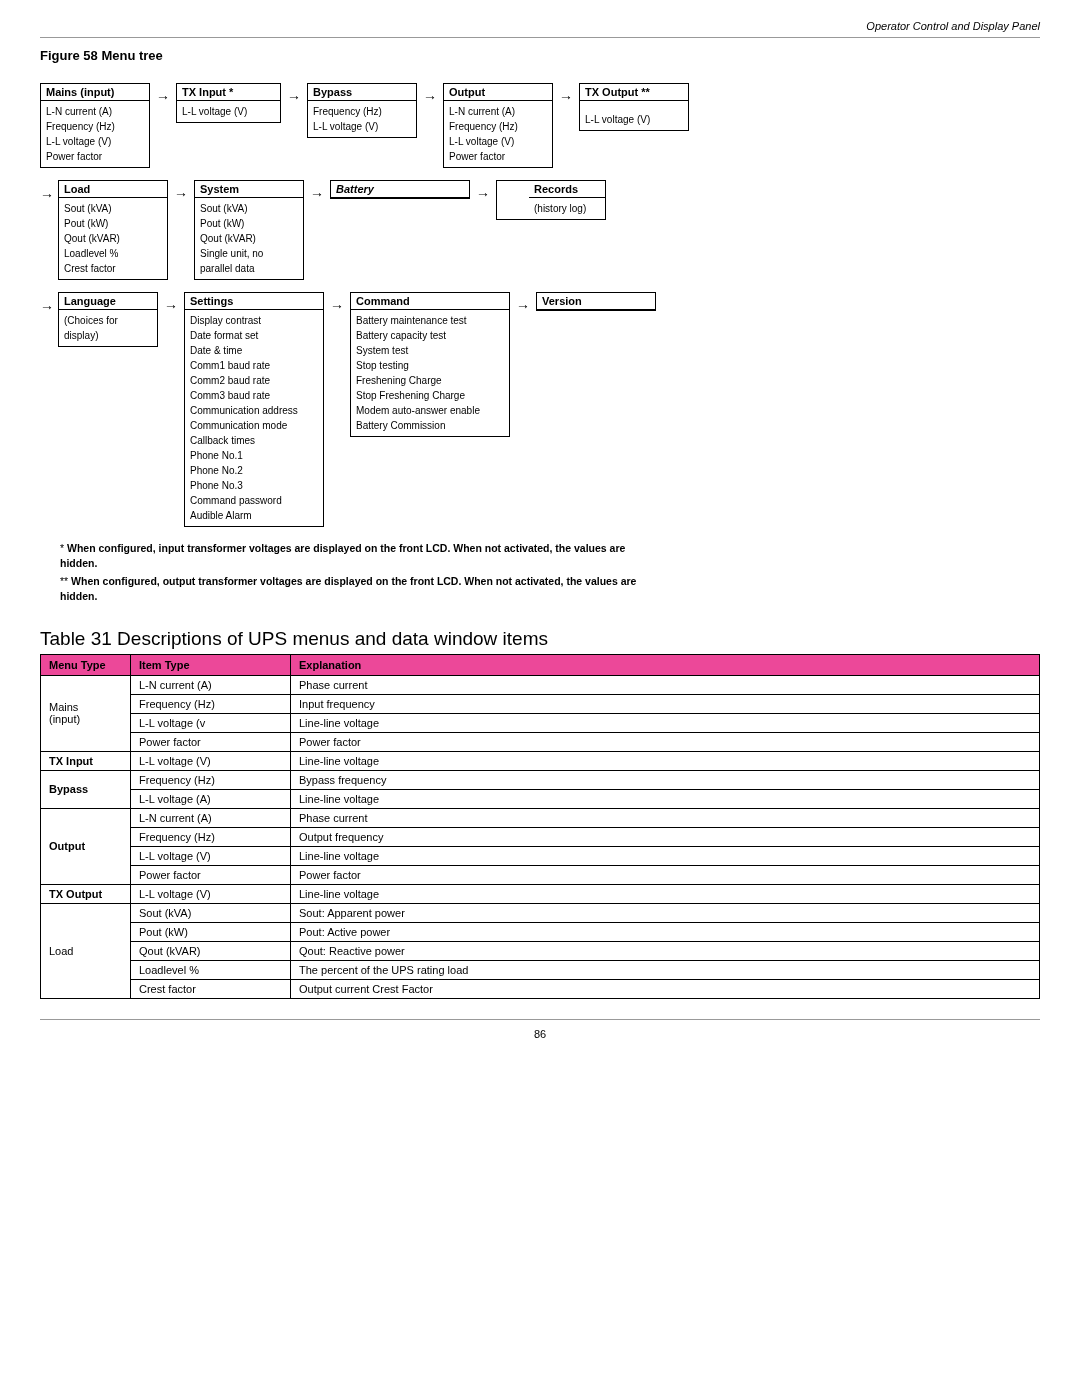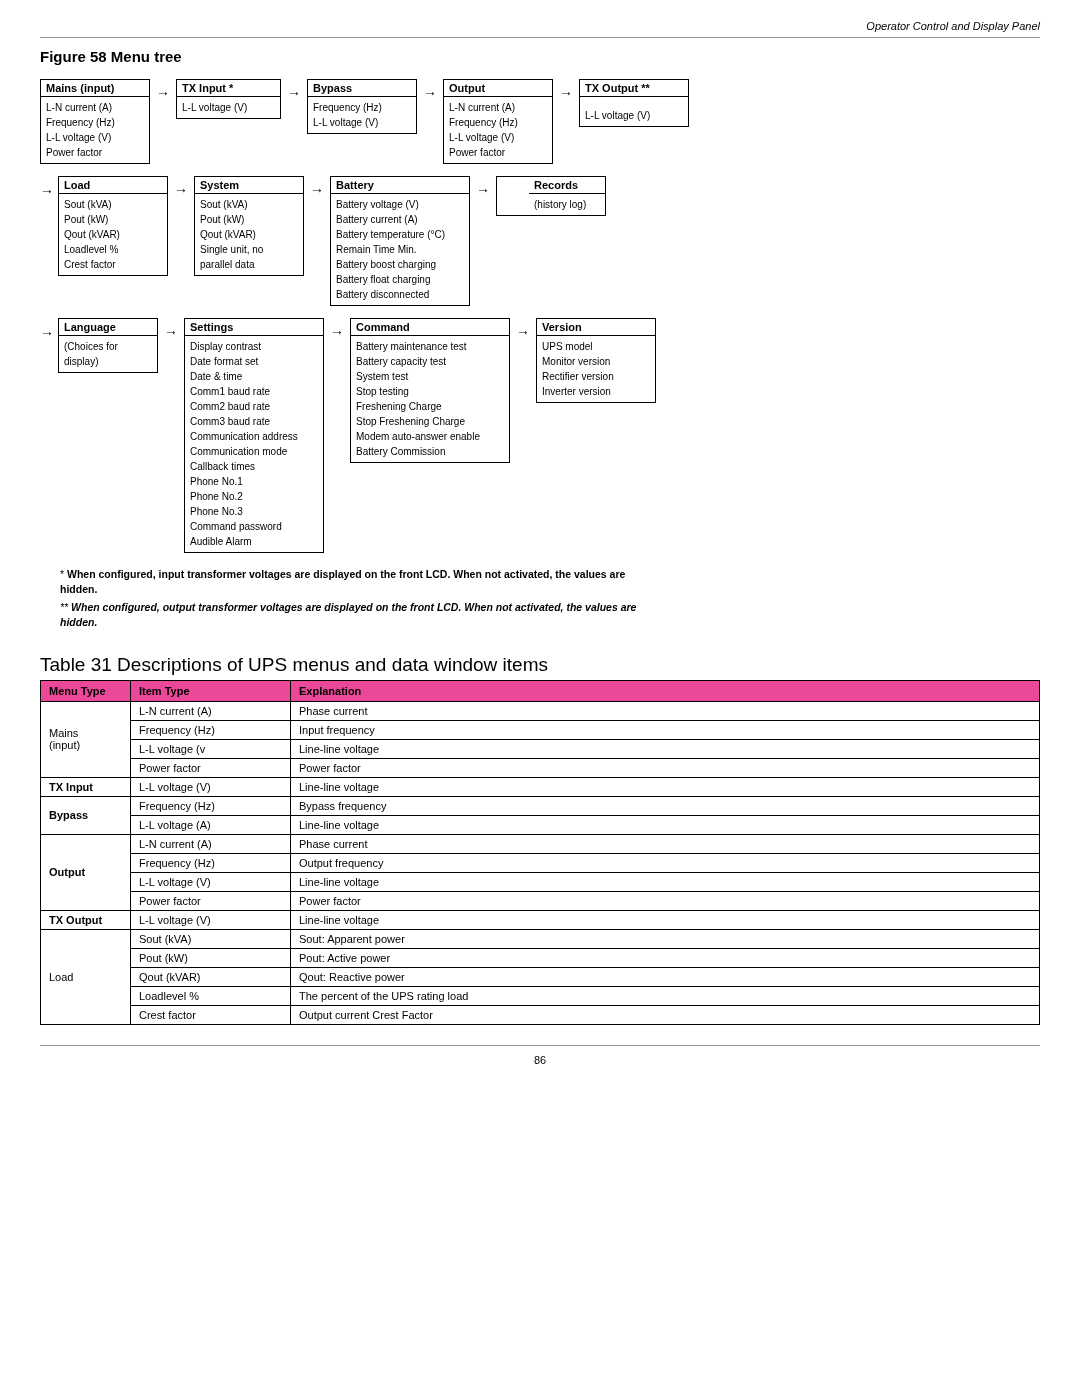--- a/index.html
+++ b/index.html
@@ -15,22 +15,22 @@
     .page-header {
       text-align: right;
       font-style: italic;
       font-size: 11px;
       margin-bottom: 10px;
       padding-bottom: 5px;
       border-bottom: 1px solid #999;
     }
     .figure-title {
       font-weight: bold;
-      font-size: 15px;
-      margin-bottom: 14px;
+      font-size: 13px;
+      margin-bottom: 20px;
     }
     
     .menu-tree {
       margin-bottom: 20px;
     }
     .menu-box {
       border: 1px solid #000;
       min-width: 100px;
       display: inline-flex;
       flex-direction: column;
@@ -189,31 +189,22 @@
         <div class="menu-box-content">
           <div>Sout (kVA)</div>
           <div>Pout (kW)</div>
           <div>Qout (kVAR)</div>
           <div>Single unit, no</div>
           <div>parallel data</div>
         </div>
       </div>
       <div class="arrow">→</div>
 
-      <div class="menu-box" style="min-width:140px;">
+      <div class="menu-box" style="min-width:140px;font-style:italic;">
         <div class="menu-box-header">Battery</div>
-        <div class="menu-box-content">
-          <div>Battery voltage (V)</div>
-          <div>Battery current (A)</div>
-          <div>Battery temperature (°C)</div>
-          <div>Remain Time Min.</div>
-          <div>Battery boost charging</div>
-          <div>Battery float charging</div>
-          <div>Battery disconnected</div>
-        </div>
       </div>
       <div class="arrow">→</div>
 
       <div class="menu-box" style="min-width:110px;padding-left:32px;">
         <div class="menu-box-header">Records</div>
         <div class="menu-box-content">
           <div>(history log)</div>
         </div>
       </div>
     </div>
@@ -263,33 +254,27 @@
             <div>Stop Freshening Charge</div>
             <div>Modem auto-answer enable</div>
             <div>Battery Commission</div>
           </div>
         </div>
       </div>
       <div class="arrow">→</div>
 
       <div class="menu-box" style="min-width:120px;">
         <div class="menu-box-header">Version</div>
-        <div class="menu-box-content">
-          <div>UPS model</div>
-          <div>Monitor version</div>
-          <div>Rectifier version</div>
-          <div>Inverter version</div>
-        </div>
       </div>
     </div>
   </div>
 
   <div class="note-text" style="margin-top:14px; margin-left:0;">
     <p>* <strong>When configured, input transformer voltages are displayed on the front LCD. When not activated, the values are hidden.</strong></p>
-    <p style="margin-top:4px;font-style:italic;">** <strong>When configured, output transformer voltages are displayed on the front LCD. When not activated, the values are hidden.</strong></p>
+    <p style="margin-top:4px;">** <strong>When configured, output transformer voltages are displayed on the front LCD. When not activated, the values are hidden.</strong></p>
   </div>
 
 </div>
 
 <div class="table-section">
   <div class="table-title">Table 31    Descriptions of UPS menus and data window items</div>
 
   <table class="data-table">
     <thead>
       <tr>

